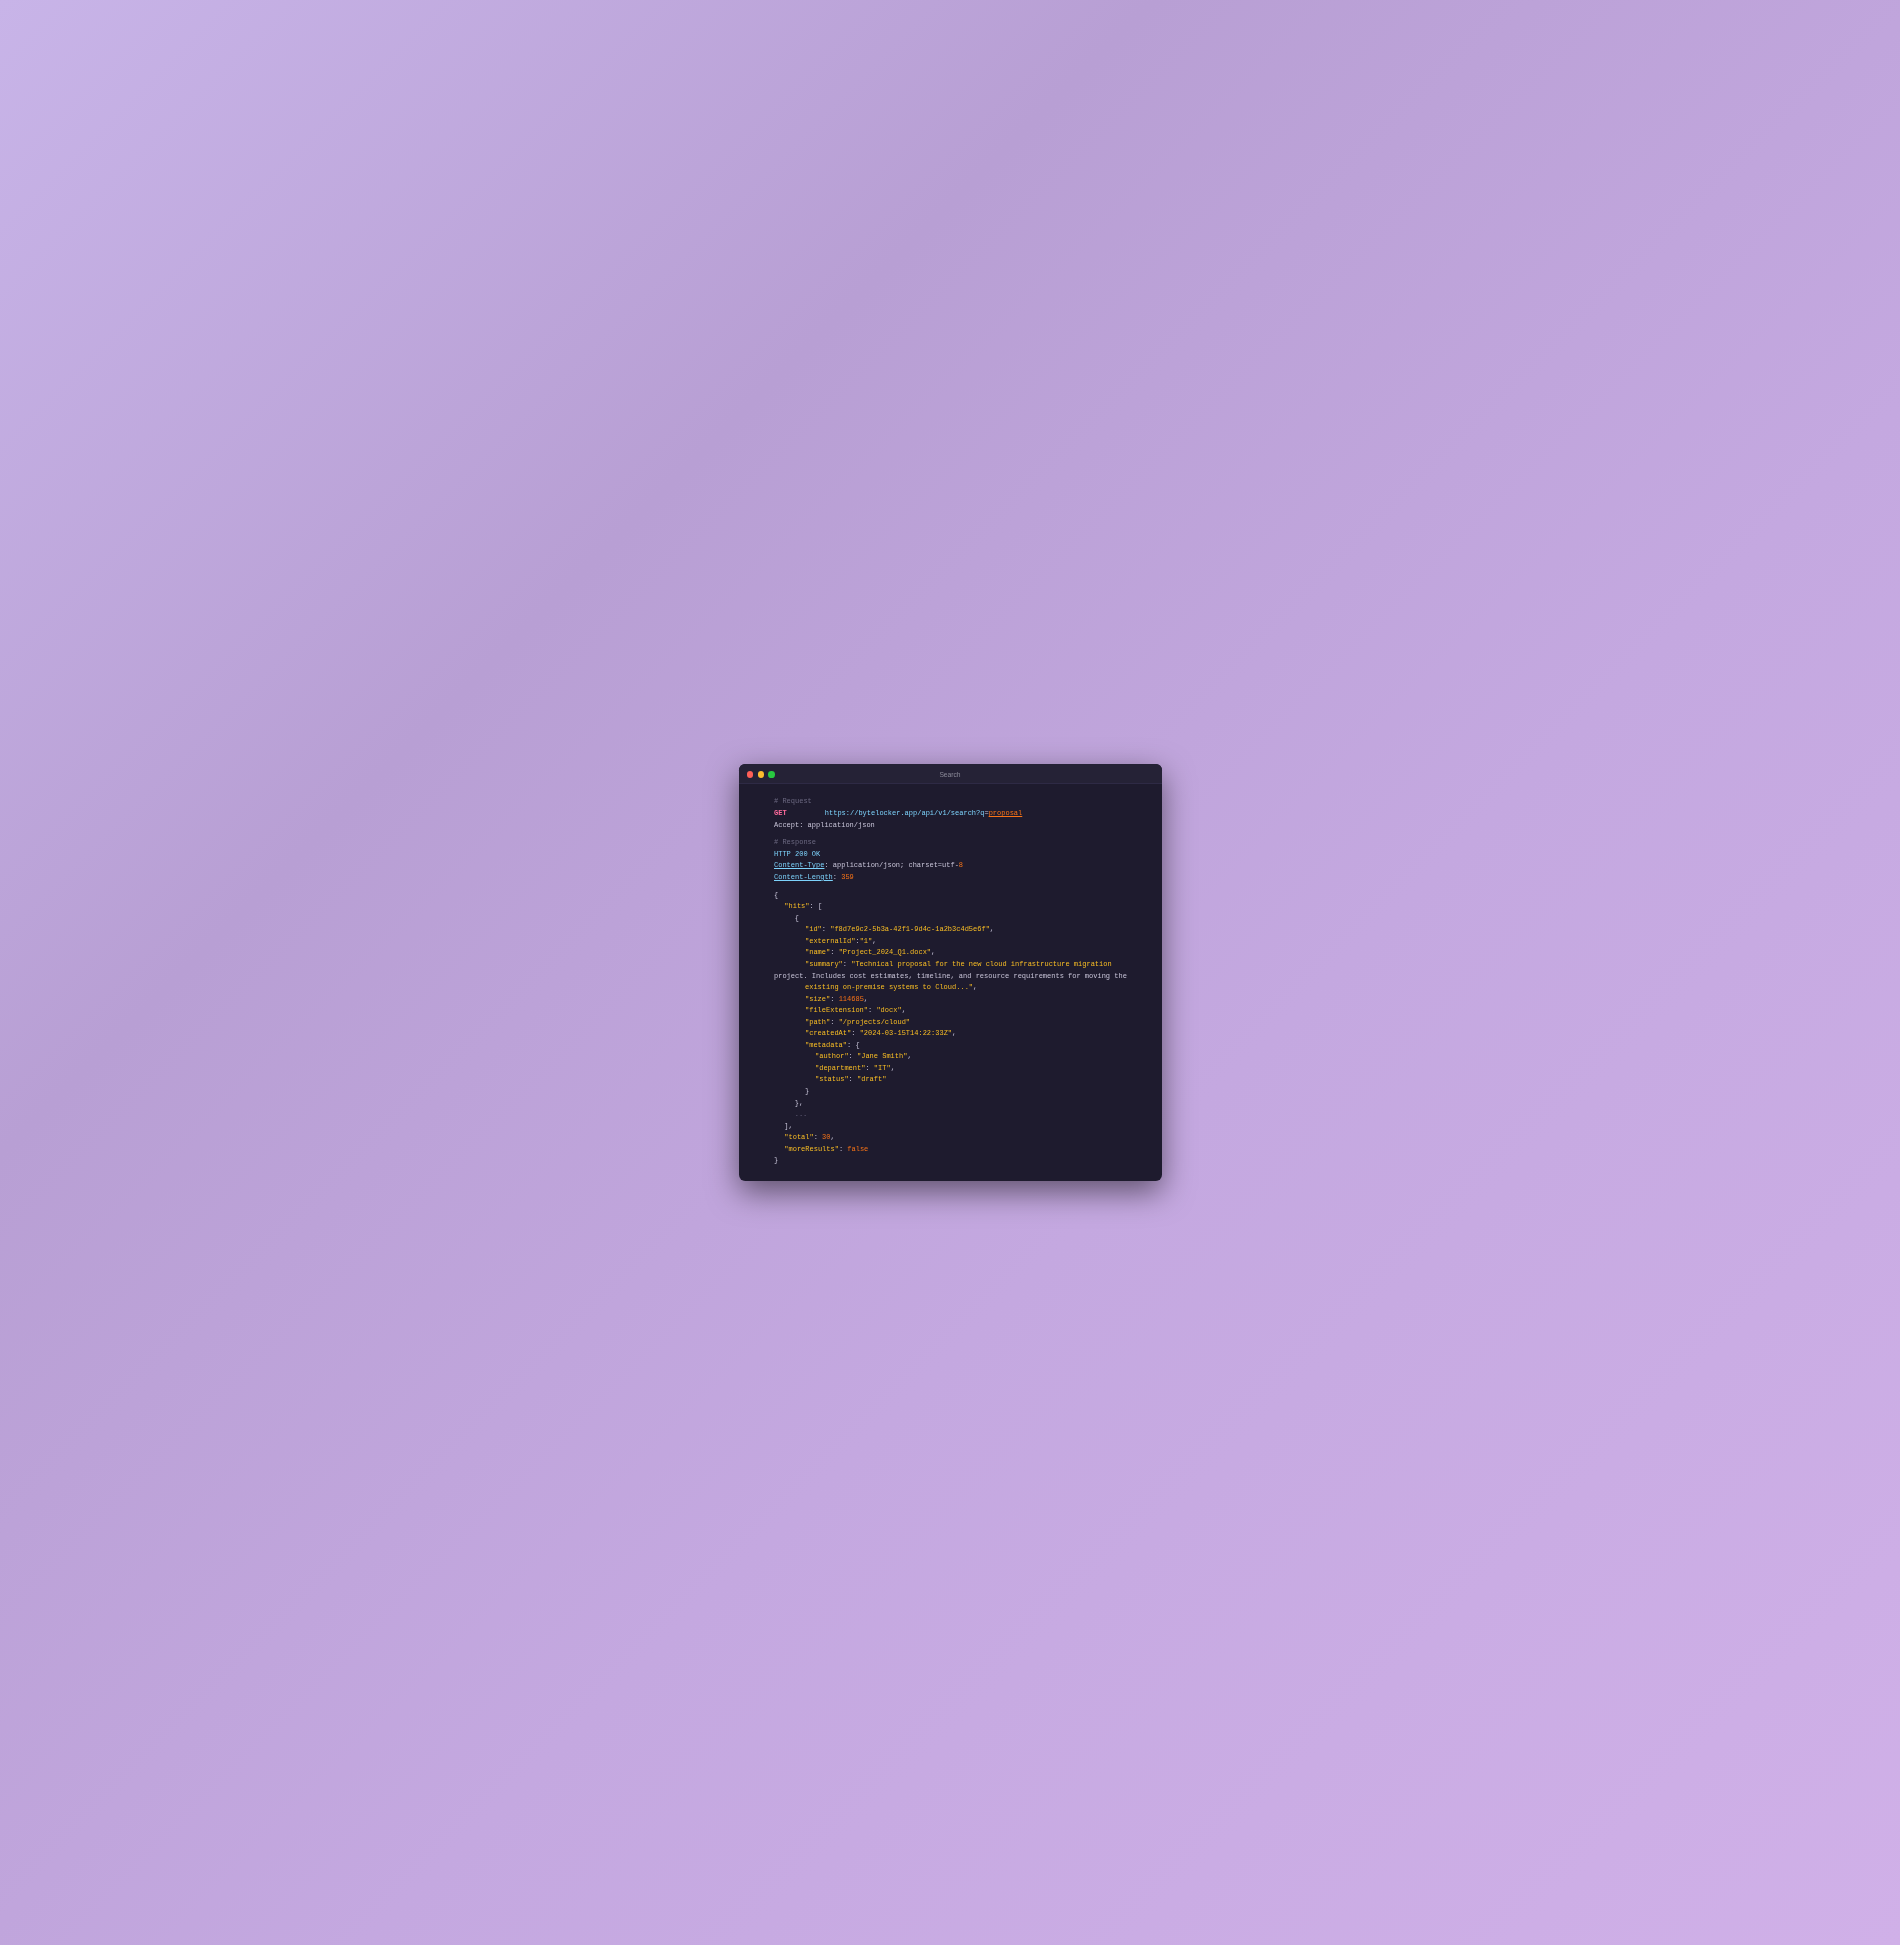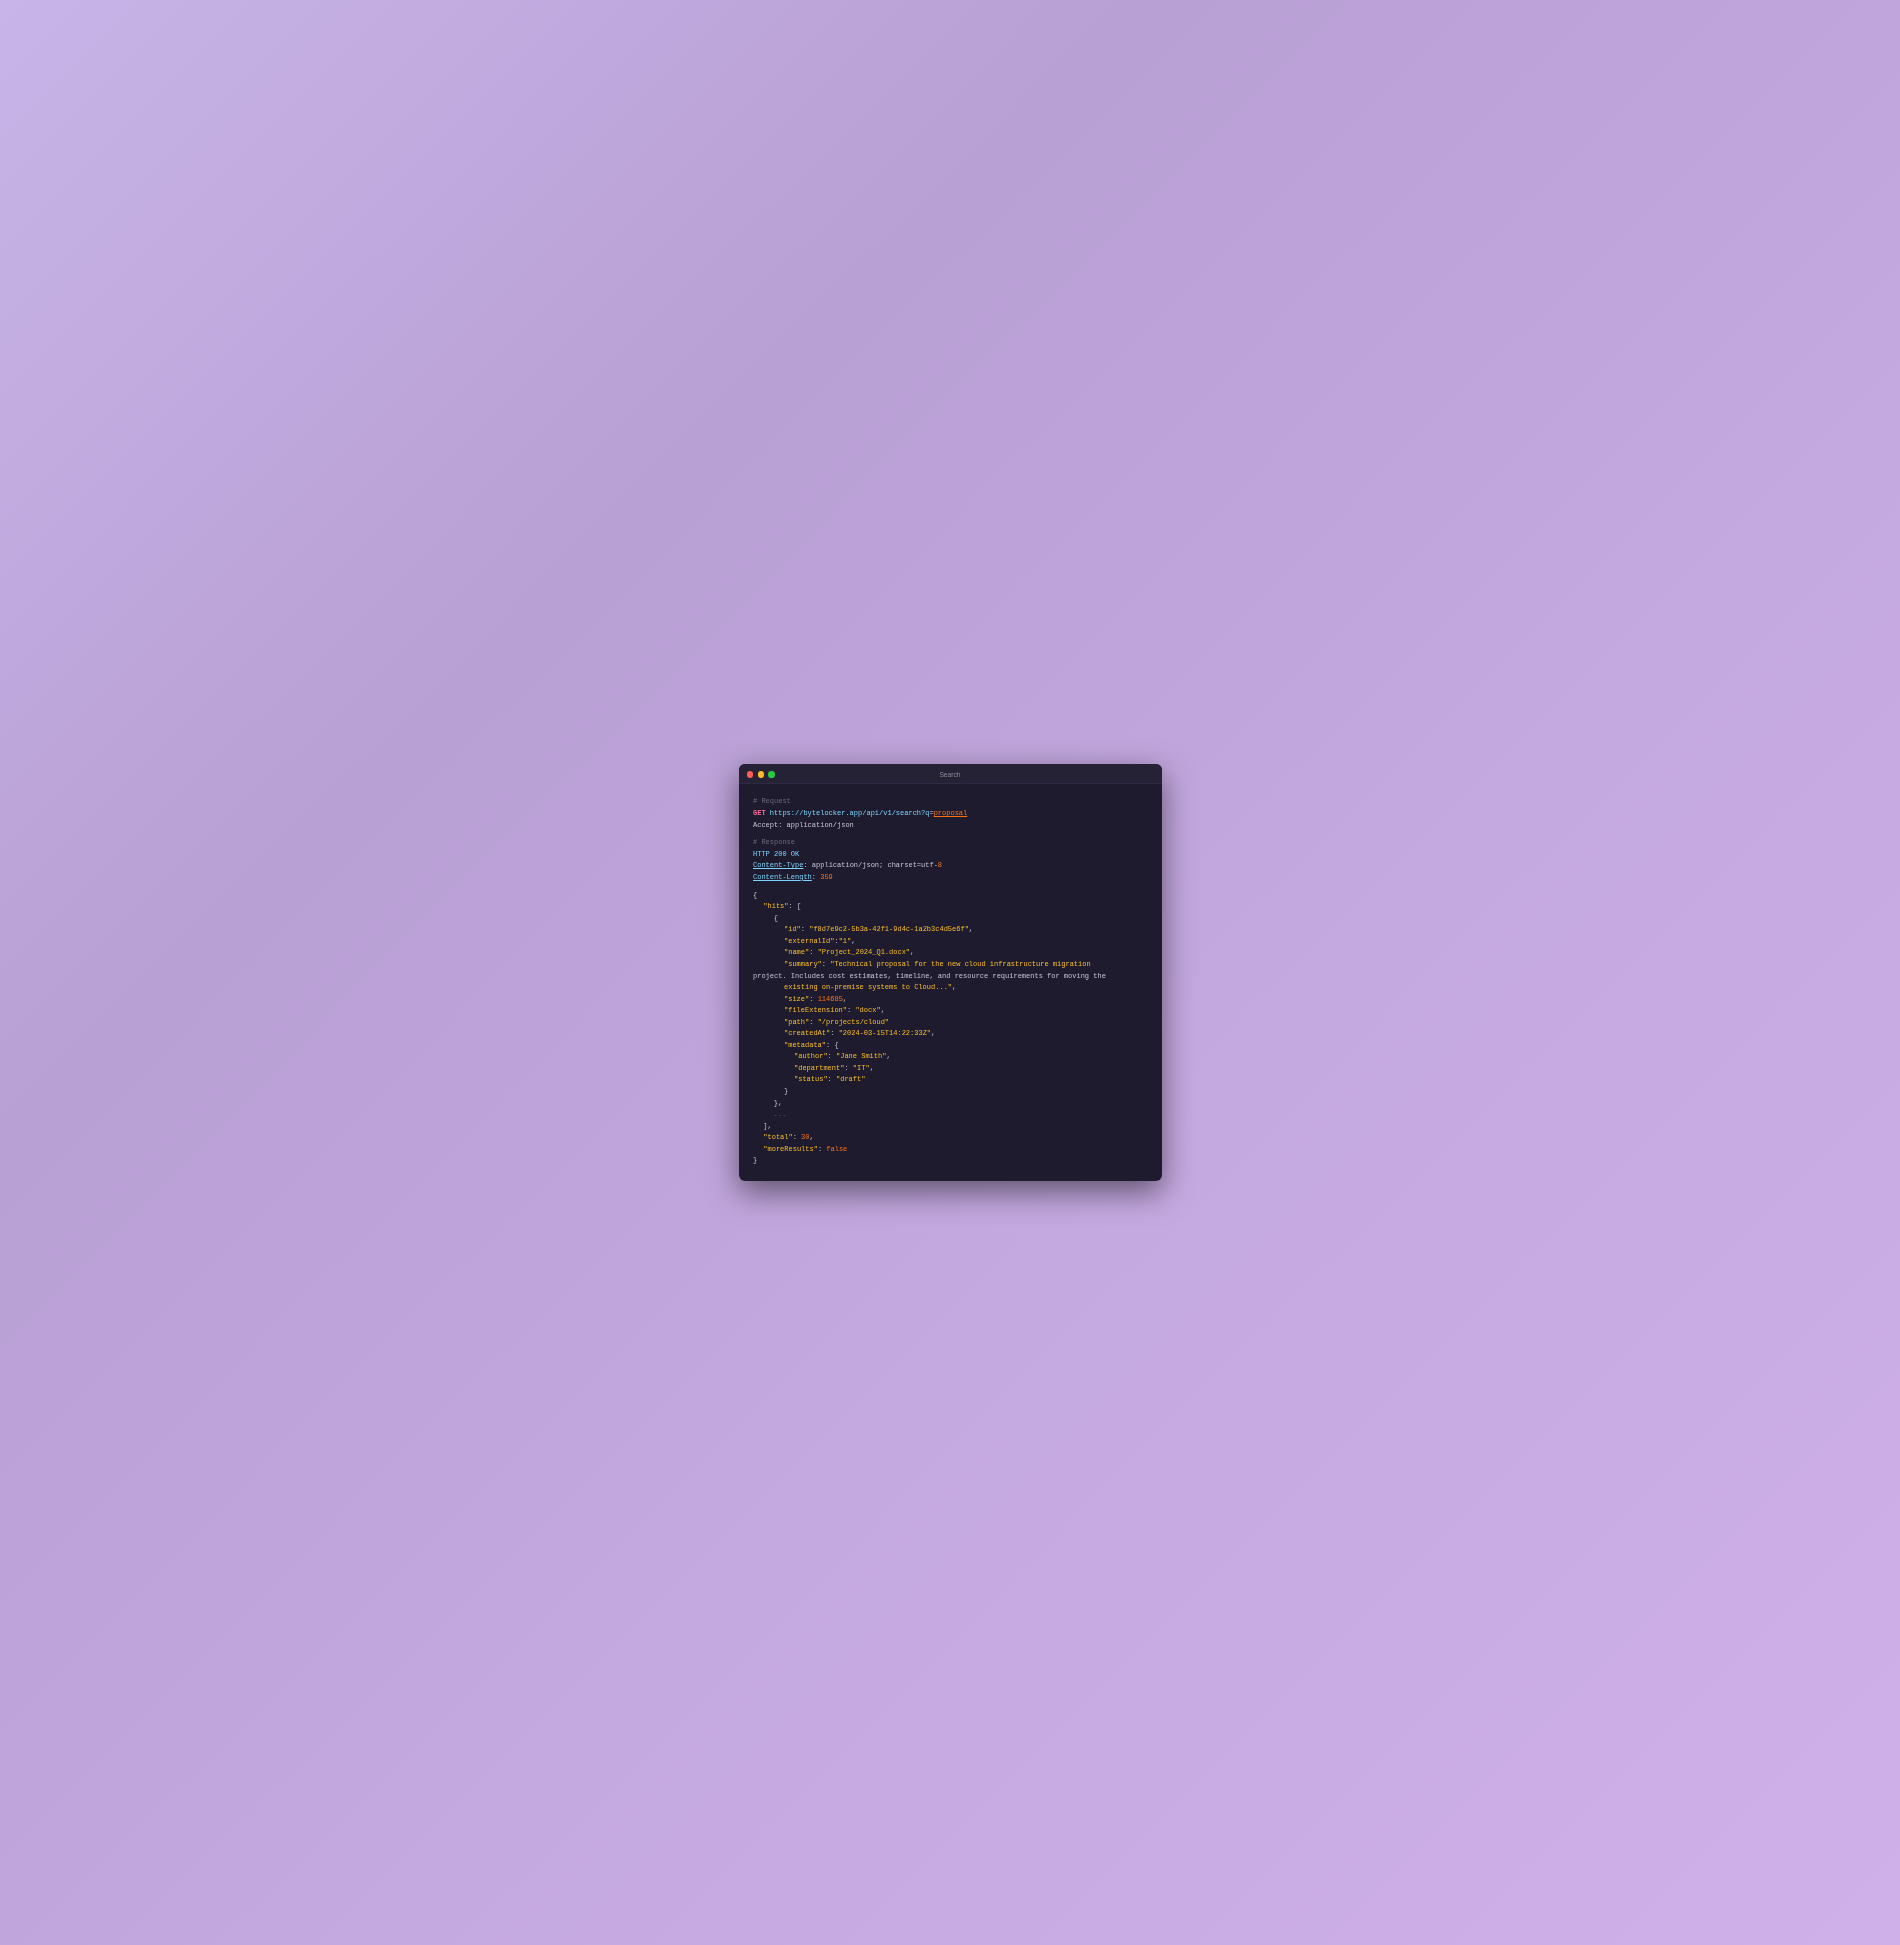--- a/index.html
+++ b/index.html
@@ -62,36 +62,37 @@
     }
 
     .code-area {
       padding: 12.4px 14.5px 14.5px 14.5px;
       font-size: 7px;
       line-height: 1.65;
     }
 
     .comment { color: #6b6880; }
     .keyword-get { color: #ff6b9d; font-weight: bold; }
-    .url { color: #7dd3fc; }
+    .url { color: #7dd3fc; padding-left: 34px; }
     .url-param { color: #f97316; text-decoration: underline; }
     .plain { color: #c8c4d8; }
     .http-status { color: #7dd3fc; }
     .header-key { color: #7dd3fc; text-decoration: underline; }
     .number-val { color: #f97316; }
     .string-val { color: #fbbf24; }
     .key { color: #fbbf24; }
     .bool-val { color: #f97316; }
     .brace { color: #c8c4d8; }
     .bracket { color: #c8c4d8; }
 
     .line {
       display: block;
       white-space: pre-wrap;
       word-break: break-all;
+      margin-left: 21px;
     }
 
     .indent1 { padding-left: 10.3px; }
     .indent2 { padding-left: 20.7px; }
     .indent3 { padding-left: 31px; }
     .indent4 { padding-left: 41px; }
 
     .spacer { display: block; height: 6.2px; }
   </style>
 </head>

